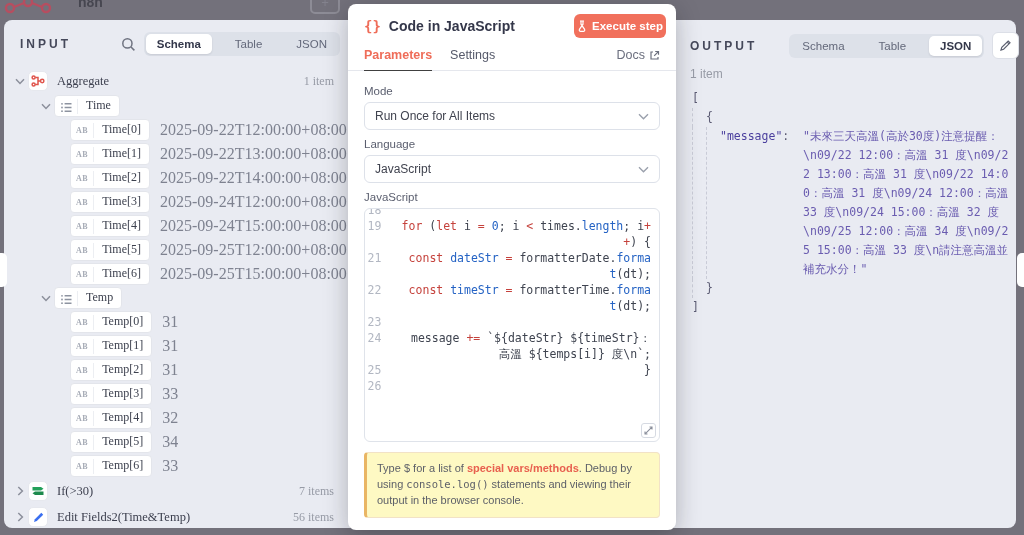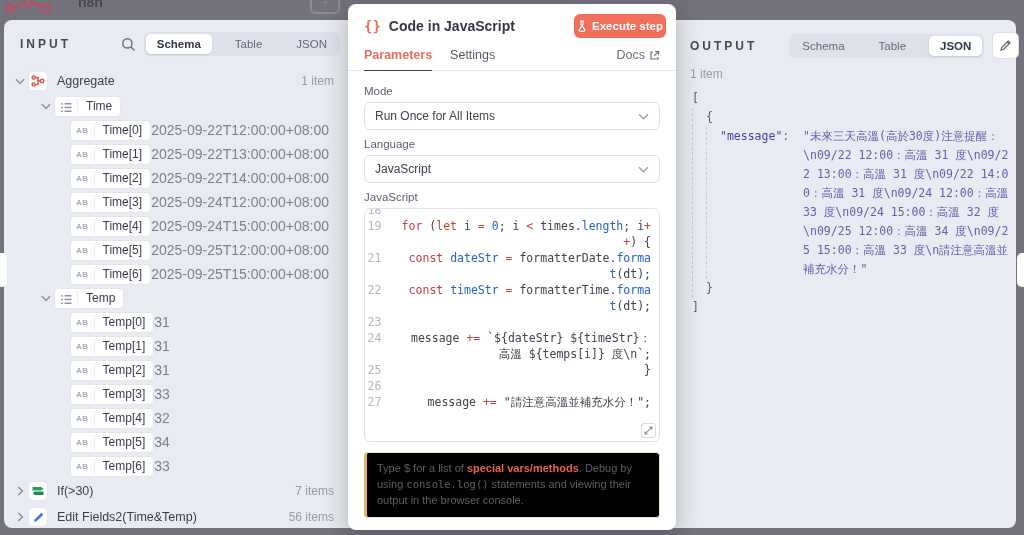--- a/index.html
+++ b/index.html
@@ -22,31 +22,31 @@
   .spacer { flex:1; }
 
   .pill-tabs { display:flex; background:#dde1e9; border-radius:6px; padding:2px;gap:12px; }
   .pill-tab { font-size:11.5px; color:#63687a; padding:4px 11px; border-radius:5px; cursor:pointer; white-space:nowrap; }
   .pill-tab.active { background:#fff; color:#33374a; font-weight:600; box-shadow:0 1px 2px rgba(40,40,60,.12); }
 
   .icon-btn { width:27px; height:27px; background:#fff; border:1px solid #dcdfe7; border-radius:6px; display:grid; place-items:center; flex:none; }
 
   
   #input-tree { padding:4px 12px 0 8px; }
-  .t-row { display:flex; align-items:center; height:24px; }
+  .t-row { display:flex; align-items:center; height:24px;font-family:Liberation Serif, serif; }
   .t-row.top { height:26px; }
   .t-row.grp { height:24px; }
   .chev { width:16px; flex:none; display:grid; place-items:center; color:#8b8f9b; }
   .node-icon-box { width:20px; height:20px; background:#fff; border-radius:5px; border:1px solid #e6e8ee; display:grid; place-items:center; margin-right:9px; flex:none; }
   .node-label { font-size:12.5px; color:#3c3f4e; }
   .pill { display:inline-flex; align-items:center; background:#fff; border:1px solid #e3e5eb; border-radius:4px; overflow:hidden; flex:none; }
   .pill-badge { font-size:8px; letter-spacing:.5px; color:#a6abb6; padding:3px 5px; border-right:1px solid #eceef2; font-weight:700; }
   .pill-icon  { padding:2px 4px 0 5px; border-right:1px solid #eceef2; }
   .pill-label { font-size:12px; color:#3c404e; padding:2px 8px 3px; }
-  .t-val { font-size:14px; color:#7e8290; white-space:nowrap; }
+  .t-val { margin-left:10px; font-size:16px; color:#7e8290; white-space:nowrap; }
   .t-count { margin-left:auto; font-size:12px; color:#979ba6; padding-right:4px; white-space:nowrap; }
   .ind-l1 { width:26px; flex:none; }
   .ind-l2 { width:58px; flex:none; }
 
   
   #dialog { position:absolute; left:348px; top:4px; width:328px; height:526px; background:#fff; border-radius:8px; box-shadow:0 6px 24px rgba(20,20,30,.28); }
   .dlg-head { display:flex; align-items:center; gap:8px; padding:10px 10px 6px 16px; }
   .braces { color:#ef6d59; font-family:"DejaVu Sans Mono", monospace; font-size:14px; font-weight:700; }
   .dlg-title { font-size:14px; font-weight:700; color:#34374a; }
   .exec-btn { margin-left:auto; background:#f1705c; color:#fff; border:none; border-radius:6px; font-size:11.5px; font-weight:600; padding:6px 3px; display:flex; align-items:center; gap:5px; font-family:inherit; }
@@ -65,21 +65,21 @@
   .cm-scroll { margin-top:-7px; }
   .cm-line { display:flex; line-height:16px; font-size:11.5px; }
   .gut { width:28px; flex:none; text-align:center; padding-right:9px; color:#b2b7c2; }
   .code { flex:1; white-space:pre-wrap; word-break:break-all; color:#3f4450; padding-right:8px;text-align:right; }
   .kw,.op { color:#c5423c; }
   .def,.prop,.num { color:#2563c4; }
   .com { color:#9aa1ad; }
   .resize-chip { position:absolute; right:3px; bottom:3px; width:15px; height:15px; border:1px solid #d6dae2; border-radius:3px; background:#fff; display:grid; place-items:center; }
 
   
-  .hint { margin-top:10px; background:#000000; border:1px solid #f2e2c6; border-left:3px solid #e9b564; border-radius:4px; padding:8px 10px; font-size:11px; line-height:1.45; color:#5c5f68; }
+  .hint { margin-top:10px; background:#fef9c3; border:1px solid #f2e2c6; border-left:3px solid #e9b564; border-radius:4px; padding:8px 10px; font-size:11px; line-height:1.45; color:#5c5f68; }
   .hint .lnk { color:#e8604f; font-weight:700; }
   .hint .mono { font-family:"DejaVu Sans Mono", monospace; font-size:10.5px; }
 
   
   .out-count { padding-left:16px; font-size:12px; color:#979ba6; }
   #json-view { padding:8px 6px 0 18px; font-family:"DejaVu Sans Mono", monospace; font-size:11.5px; line-height:19px; }
   .json-row { display:flex; }
   .jind { width:14px; flex:none; border-left:1px dashed #c9cbd7; }
   .br { color:#5c5c74; white-space:pre; }
   .jkey { color:#4b3f9e; white-space:pre; }
@@ -453,24 +453,20 @@
             <span class="code"><span class="pl">  message </span><span class="op">+=</span><span class="pl"> `${dateStr} ${timeStr}：高溫 ${temps[i]} 度\n`;</span></span>
           </div>
           <div class="cm-line">
             <span class="gut">25</span>
             <span class="code"><span class="pl">}</span></span>
           </div>
           <div class="cm-line">
             <span class="gut">26</span>
             <span class="code"></span>
           </div>
-          <div class="cm-line">
-            <span class="gut">27</span>
-            <span class="code"><span class="pl">message </span><span class="op">+=</span><span class="pl"> </span><span class="pl">"請注意高溫並補充水分！";</span></span>
-          </div>
         </div>
       <span class="resize-chip">
         <svg width="9" height="9" viewBox="0 0 9 9">
             <path d="M1 5.5 V8 H3.5 M8 3.5 V1 H5.5 M1.4 7.6 L7.6 1.4" fill="none" stroke="#8a8f9b" stroke-width="1.1"></path>
           </svg>
       </span>
     </div>
     <div class="hint">
       <span>Type $ for a list of </span><span class="lnk">special vars/methods</span><span>. Debug by using </span><span class="mono">console.log()</span><span> statements and viewing their output in the browser console.</span>
     </div>

